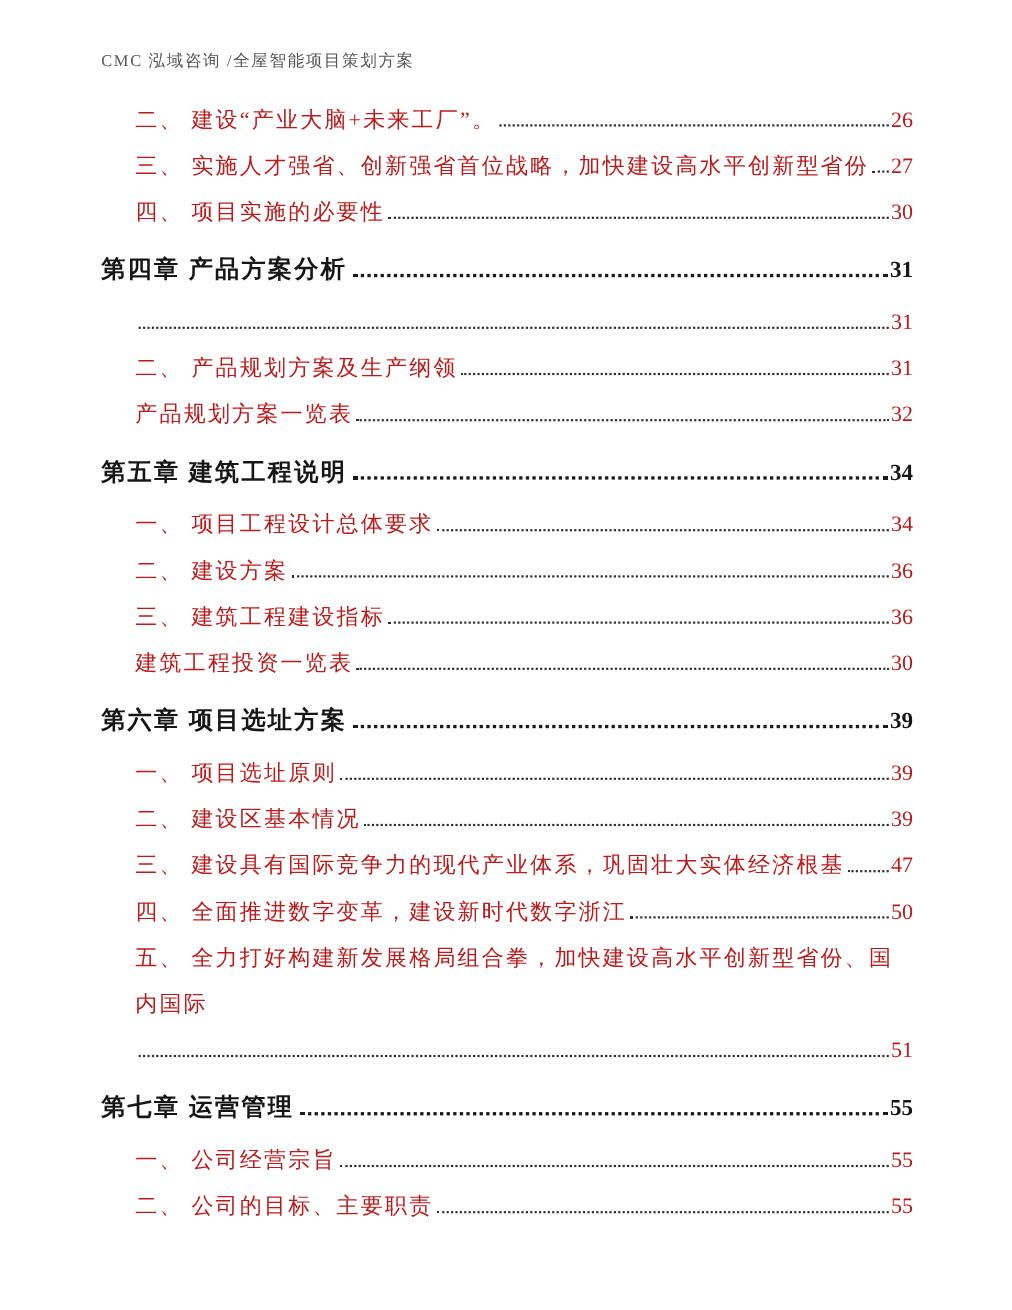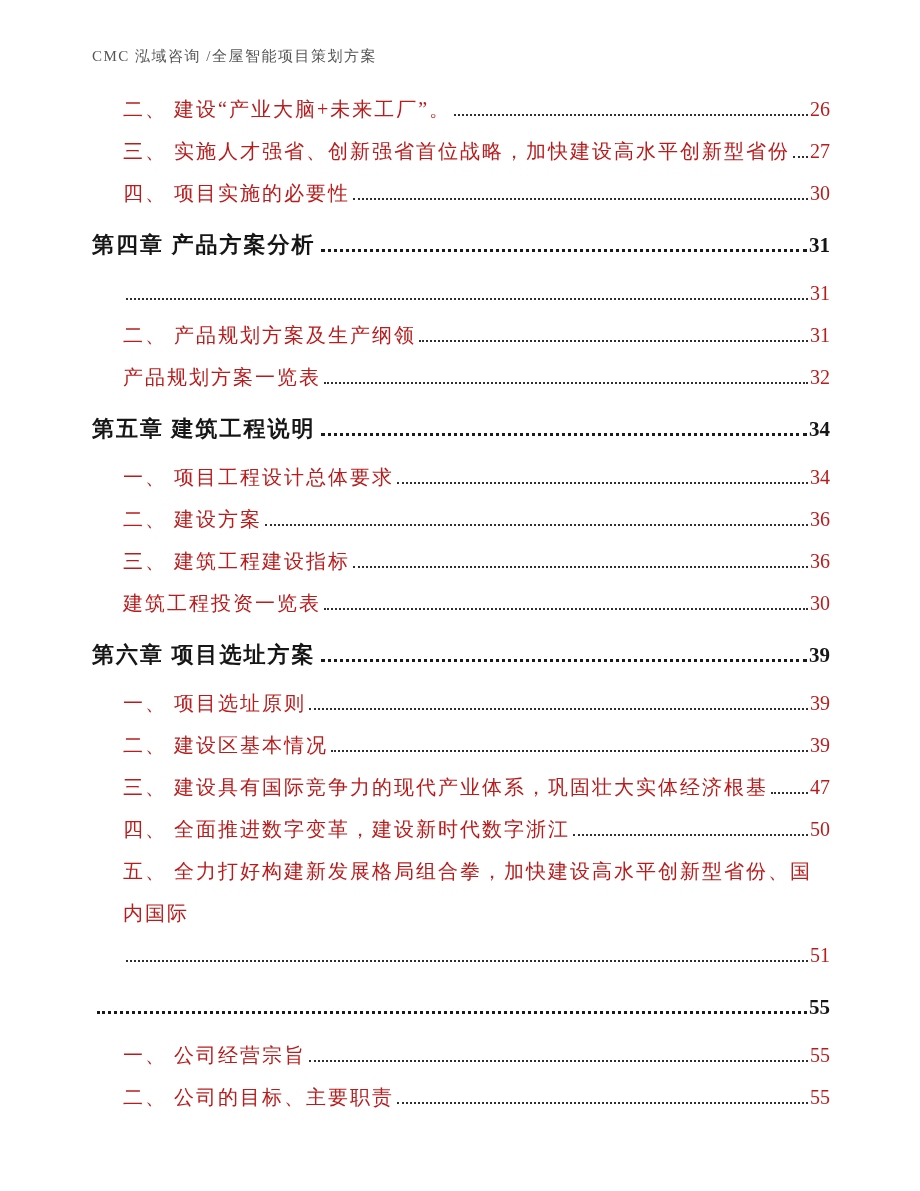--- a/index.html
+++ b/index.html
@@ -163,20 +163,21 @@
   </div>
       <div class="toc-row sub">
     <span class="toc-label">五、 全力打好构建新发展格局组合拳，加快建设高水平创新型省份、国内国际</span>
 
   </div>
       <div class="toc-row cont">
     <span class="toc-leader"></span>
     <span class="toc-page">51</span>
   </div>
       <div class="toc-row chapter">
+    <span class="toc-label">第七章 运营管理</span>
     <span class="toc-leader"></span>
     <span class="toc-page">55</span>
   </div>
       <div class="toc-row sub">
     <span class="toc-label">一、 公司经营宗旨</span>
     <span class="toc-leader"></span>
     <span class="toc-page">55</span>
   </div>
       <div class="toc-row sub">
     <span class="toc-label">二、 公司的目标、主要职责</span>

